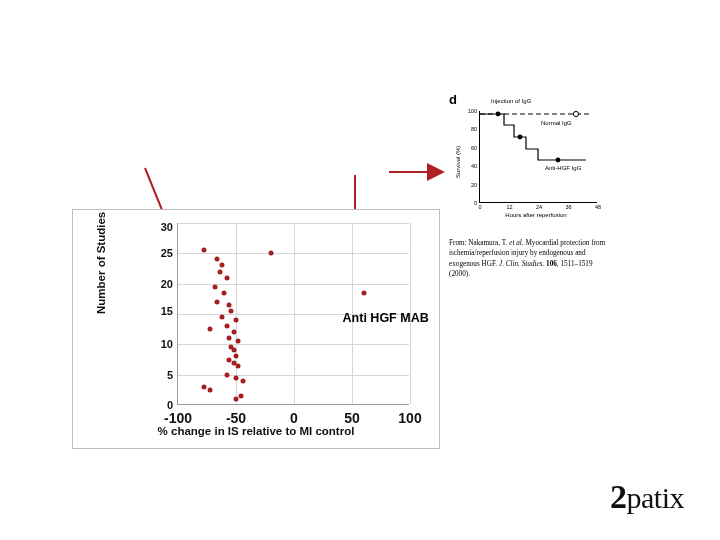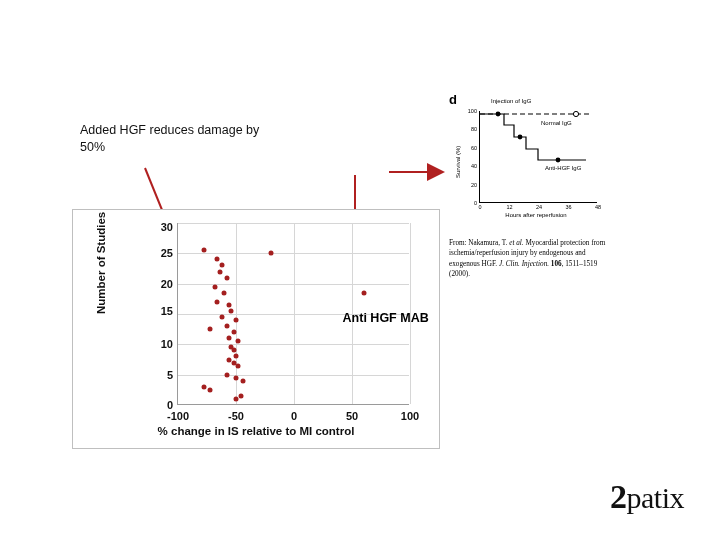--- a/index.html
+++ b/index.html
@@ -71,21 +71,21 @@
     font-size: 11px;
     font-weight: bold;
     color: #111;
     transform: translateY(-50%);
     white-space: nowrap;
   }
   .tick-x {
     position: absolute;
     top: 100%;
     margin-top: 6px;
-    font-size: 11px;
+    font-size: 14px;
     font-weight: bold;
     color: #111;
     transform: translateX(-50%);
     white-space: nowrap;
   }
   .dot {
     position: absolute;
     width: 5px; height: 5px;
     border-radius: 50%;
     background: #a41f1f;
@@ -212,21 +212,20 @@
   .logo .mark {
     font-weight: bold;
     font-size: 34px;
   }
 </style>
 </head>
 <body>
 
 <div class="slide">
 
-  <div class="annot" id="annot-left">Added HGF reduces damage by 50%</div>
 
 
   <svg class="arrow-svg" style="left:0;top:0;width:720px;height:540px">
     <defs>
       <marker id="ah" markerWidth="9" markerHeight="9" refX="7" refY="4.5" orient="auto">
         <path d="M0,0 L9,4.5 L0,9 z" fill="#b02020"></path>
       </marker>
     </defs>
 
     <line x1="145" y1="168" x2="173" y2="237" stroke="#b02020" stroke-width="2" marker-end="url(#ah)"></line>
@@ -330,17 +329,17 @@
         <div class="inset-tick-x" style="left: 88.5px;">36</div>
         <div class="inset-tick-x" style="left: 118px;">48</div>
       </div>
 
     <div class="inset-ylabel">Survival (%)</div>
     <div class="inset-xlabel">Hours after reperfusion</div>
     <div class="inset-curve-label" style="left:92px; top:28px;">Normal IgG</div>
     <div class="inset-curve-label" style="left:96px; top:73px;">Anti-HGF IgG</div>
   </div>
 
-  <div class="caption"><span>From: Nakamura, T. </span><i>et al.</i><span> Myocardial protection from ischemia/reperfusion injury by endogenous and exogenous HGF. </span><i>J. Clin. Injection.</i><b> 106</b><span>, 1511–1519 (2000).</span></div>
+  <div class="caption"><span>From: Nakamura, T. </span><i>et al.</i><span> Myocardial protection from ischemia/reperfusion injury by endogenous and exogenous HGF. </span><i>J. Clin. Studies.</i><b> 106</b><span>, 1511–1519 (2000).</span></div>
 
   <div class="logo"><span class="mark">2</span><span>patix</span></div>
 
 </div>
 
 </body></html>

